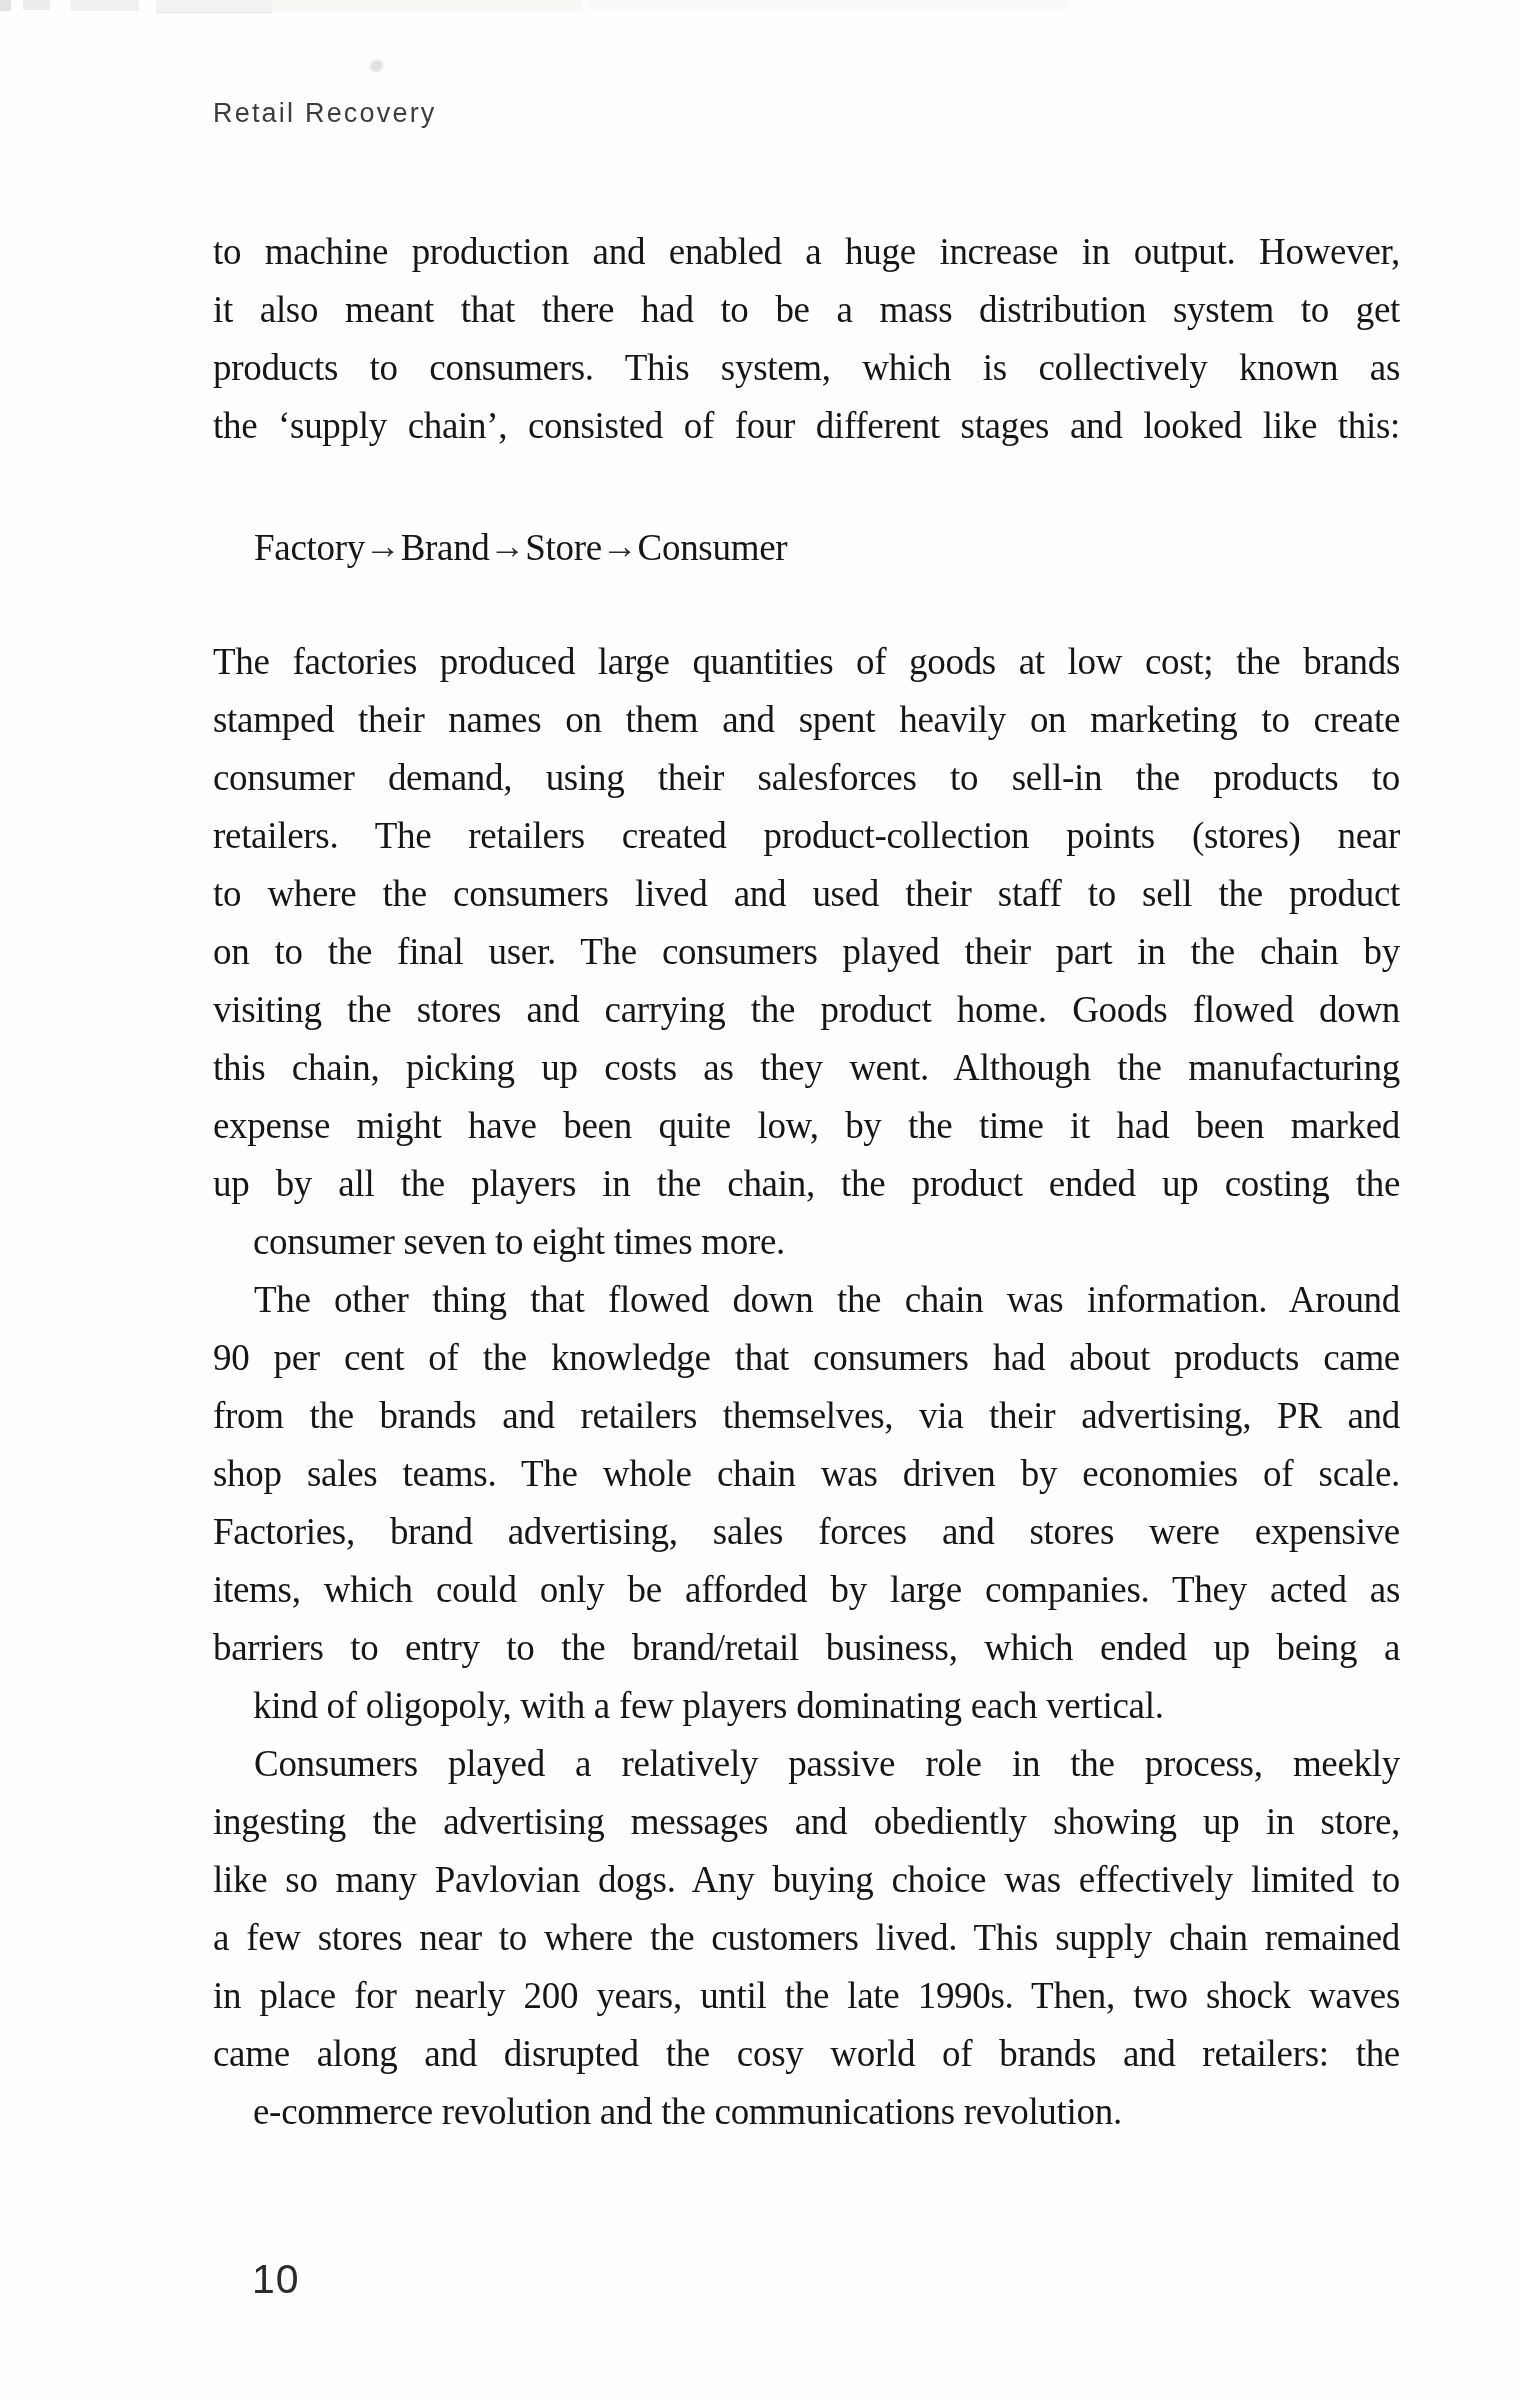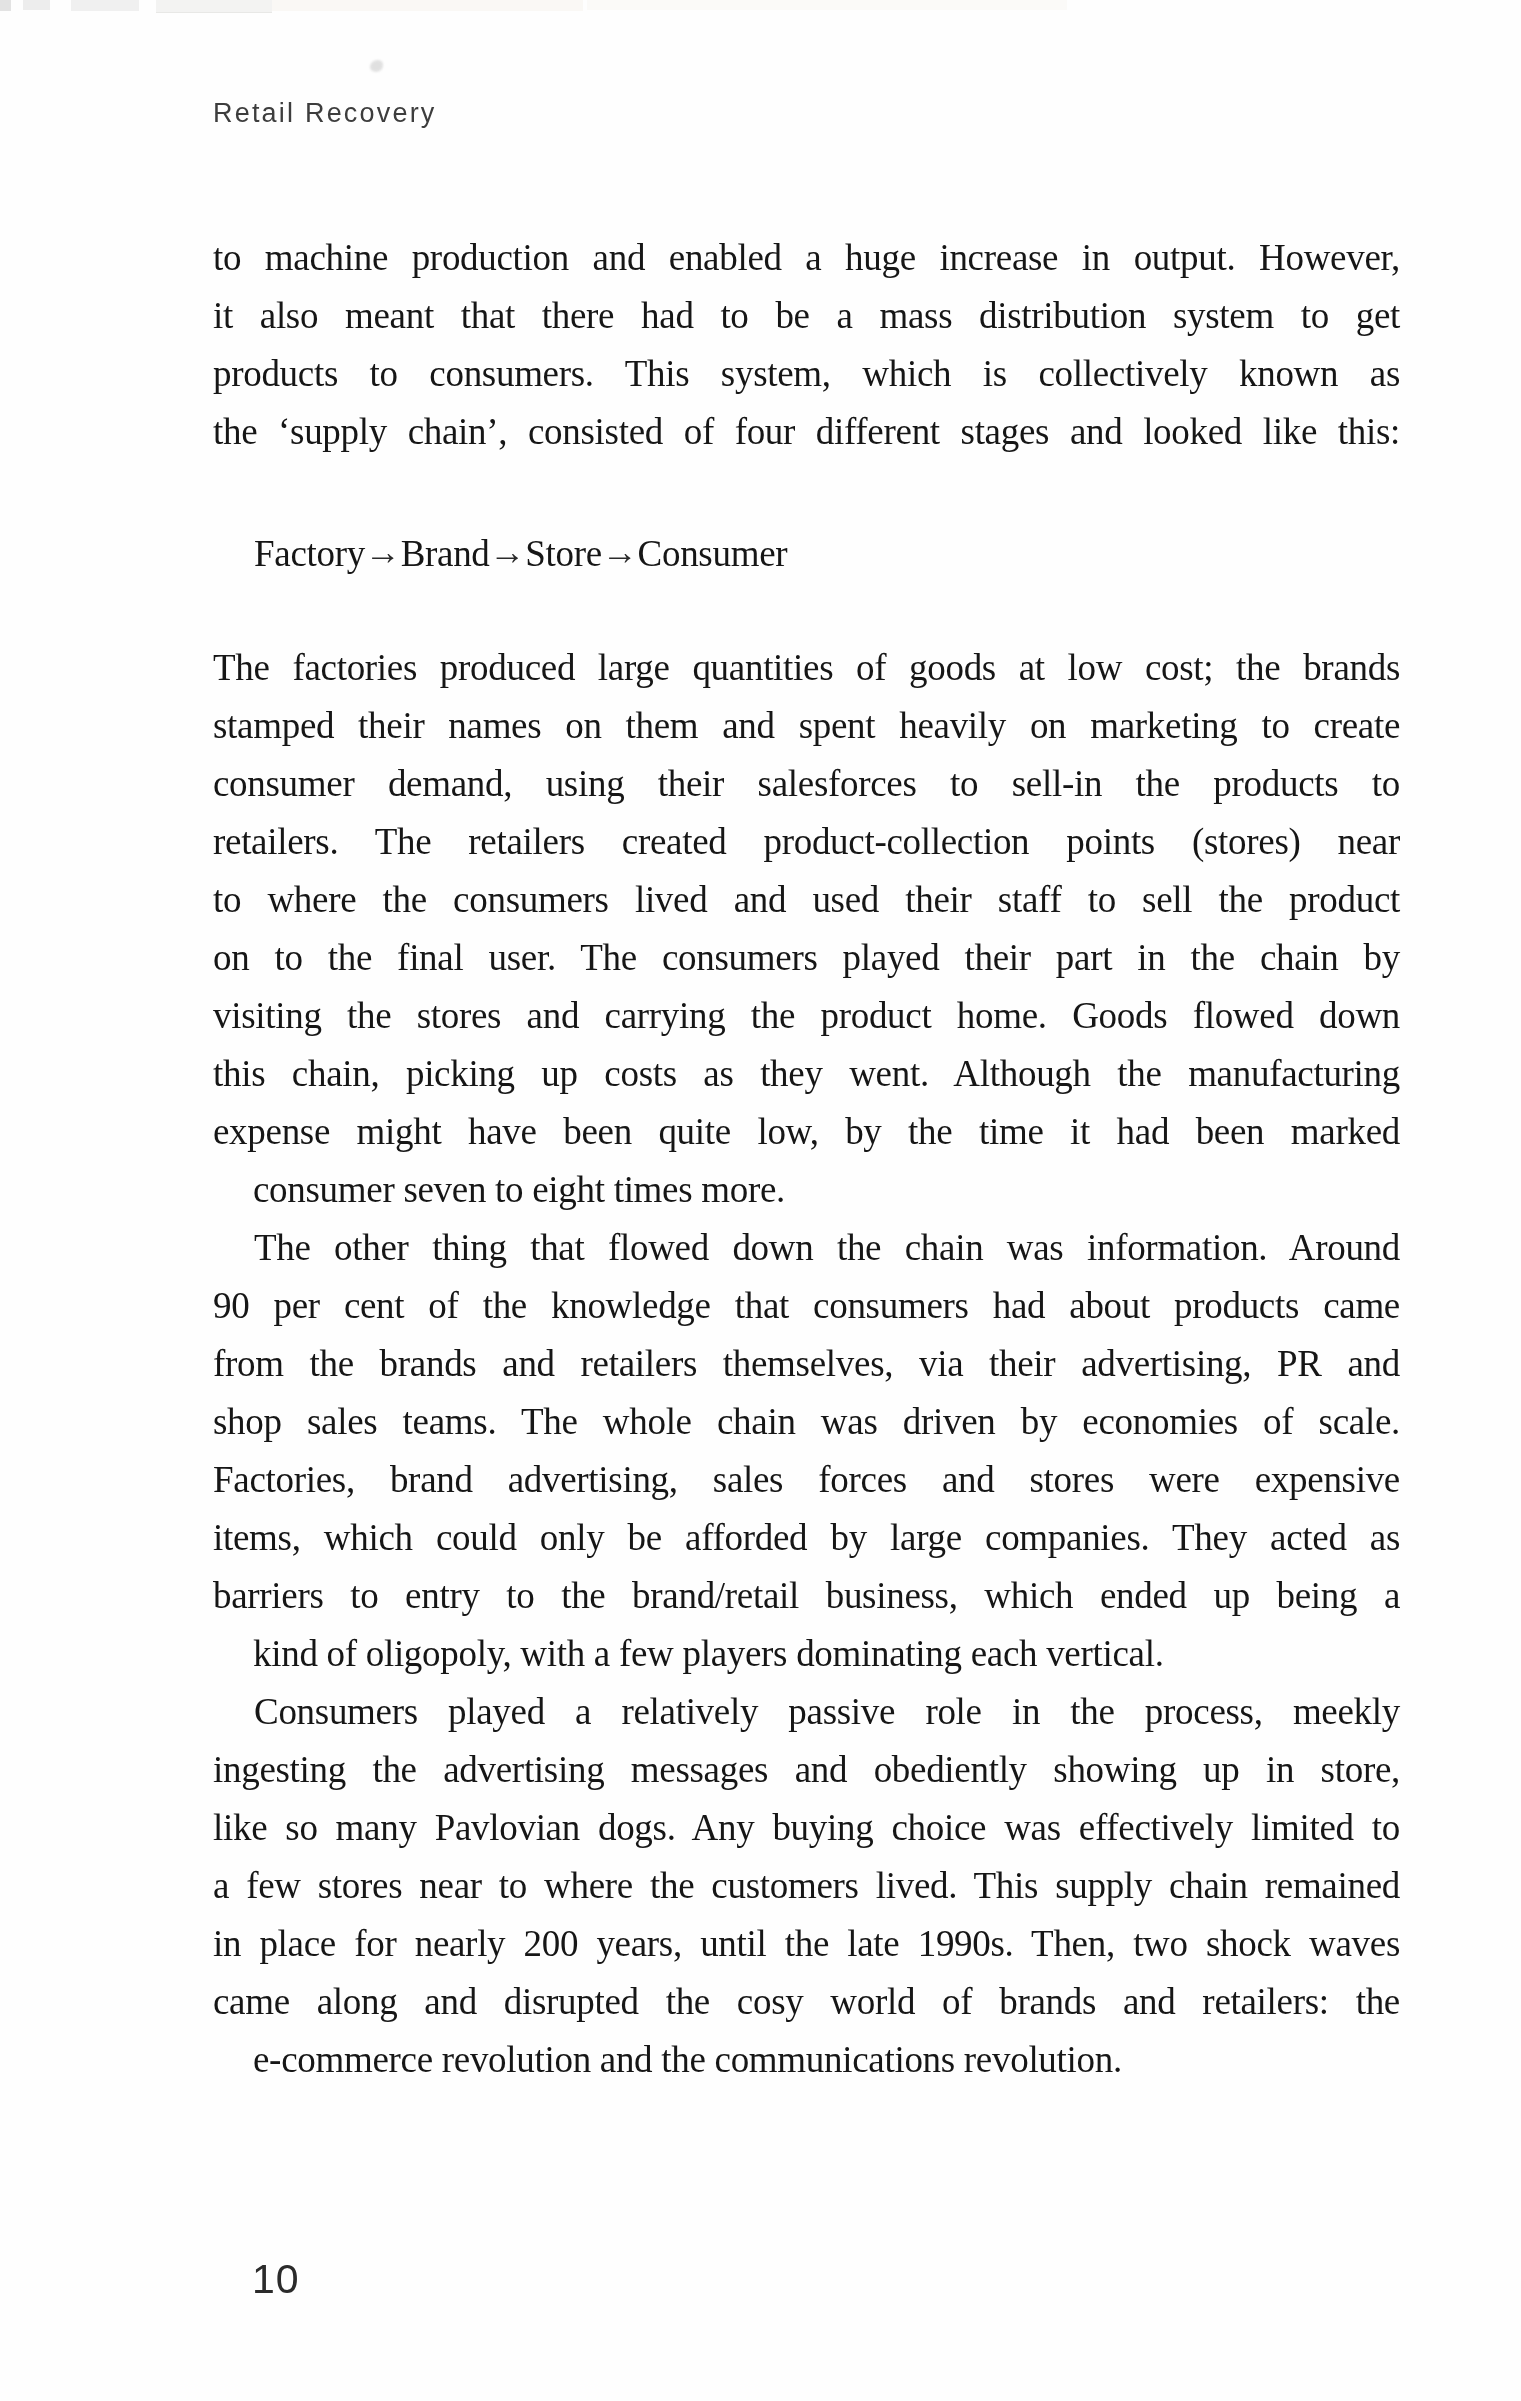--- a/index.html
+++ b/index.html
@@ -36,21 +36,21 @@
     font-family: "Liberation Sans", sans-serif;
     font-size: 27px;
     font-weight: 400;
     letter-spacing: 2.2px;
     color: #3d3d3d;
   }
 
   .content {
     position: absolute;
     left: 213px;
-    top: 229px;
+    top: 223px;
     width: 1187px;
     font-size: 37px;
     line-height: 58px;
     letter-spacing: -0.3px;
     color: #161616;
   }
 
   .line {
     text-align: justify;
     -moz-text-align-last: justify;
@@ -129,20 +129,21 @@
     <div class="paragraph">
       <div class="line">The factories produced large quantities of goods at low cost; the brands</div>
       <div class="line">stamped their names on them and spent heavily on marketing to create</div>
       <div class="line">consumer demand, using their salesforces to sell-in the products to</div>
       <div class="line">retailers. The retailers created product-collection points (stores) near</div>
       <div class="line">to where the consumers lived and used their staff to sell the product</div>
       <div class="line">on to the final user. The consumers played their part in the chain by</div>
       <div class="line">visiting the stores and carrying the product home. Goods flowed down</div>
       <div class="line">this chain, picking up costs as they went. Although the manufacturing</div>
       <div class="line">expense might have been quite low, by the time it had been marked</div>
+      <div class="line">up by all the players in the chain, the product ended up costing the</div>
       <div class="line last">consumer seven to eight times more.</div>
     </div>
 
     <div class="paragraph">
       <div class="line indent">The other thing that flowed down the chain was information. Around</div>
       <div class="line">90 per cent of the knowledge that consumers had about products came</div>
       <div class="line">from the brands and retailers themselves, via their advertising, PR and</div>
       <div class="line">shop sales teams. The whole chain was driven by economies of scale.</div>
       <div class="line">Factories, brand advertising, sales forces and stores were expensive</div>
       <div class="line">items, which could only be afforded by large companies. They acted as</div>

